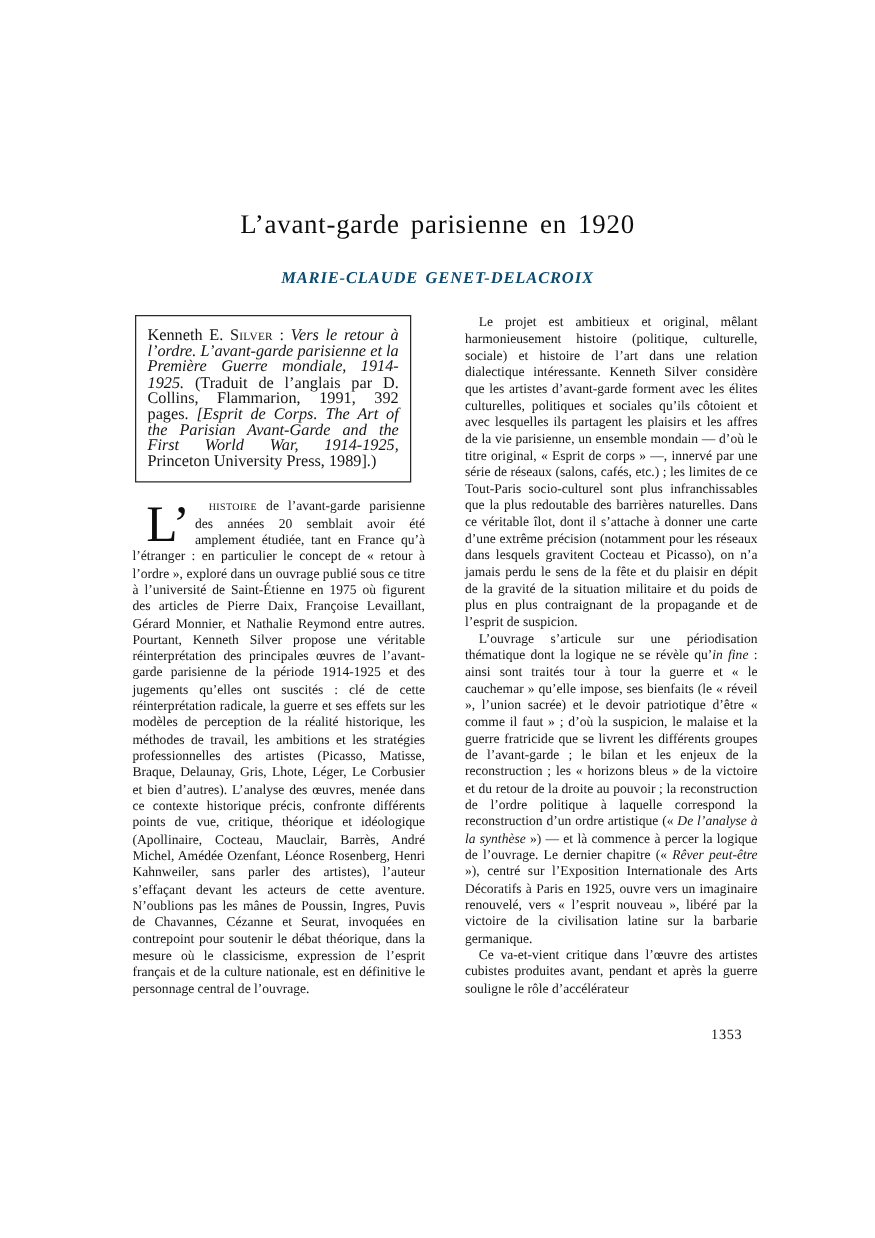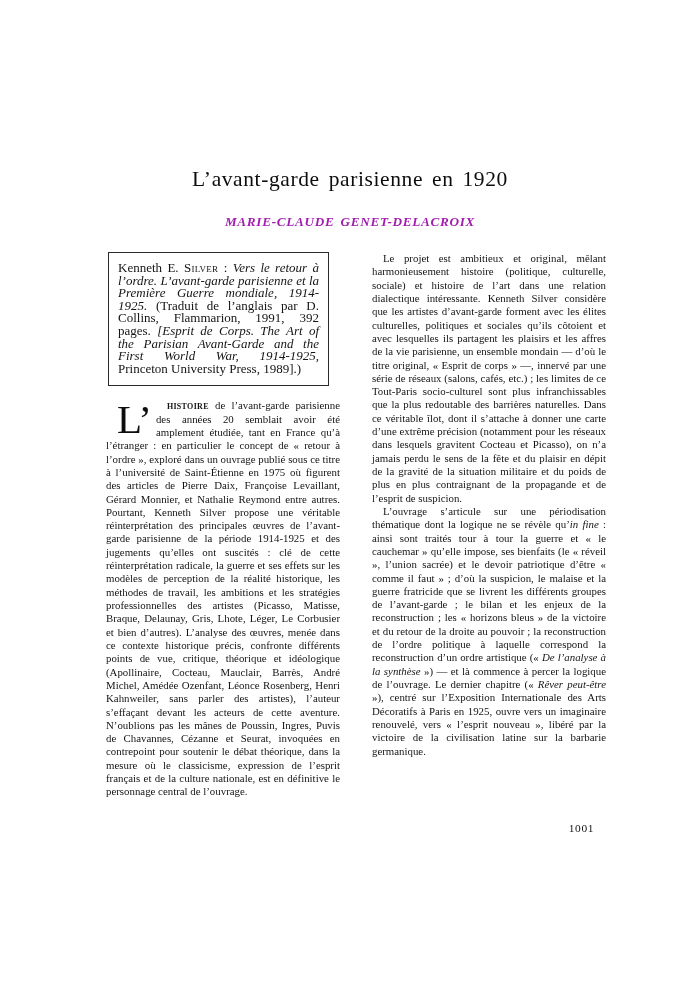--- a/index.html
+++ b/index.html
@@ -42,21 +42,21 @@
     position: absolute;
     left: 80px;
     top: 214px;
     width: 540px;
     text-align: center;
     font-size: 13.2px;
     font-style: italic;
     font-weight: bold;
     letter-spacing: 0.7px;
     word-spacing: 2px;
-    color: #a21caf;
+    color: #0c4a6e;
   }
 
   
   .col {
     position: absolute;
     top: 252px;
     width: 234px;
     font-size: 10.85px;
     line-height: 13.32px;
     text-align: justify;
@@ -100,21 +100,20 @@
     font-size: 41px;
     line-height: 33px;
     padding: 3px 3px 0 0;
     margin: 1px 1px 0 0;
     font-family: "Liberation Serif", "DejaVu Serif", serif;
     color: #0d0d0d;
   }
   .dropcap-para .lead {
     font-variant: small-caps;
     letter-spacing: 0.3px;
-    font-weight: bold;
   }
 
   
   .page-number {
     position: absolute;
     left: 360px;
     top: 822px;
     width: 234px;
     text-align: right;
     font-size: 11.4px;
@@ -140,18 +139,19 @@
     <p class="dropcap-para"><span class="dropcap">L’</span><span class="lead">histoire</span><span> de l’avant-garde parisienne des années 20 semblait avoir été amplement étudiée, tant en France qu’à l’étranger : en particulier le concept de « retour à l’ordre », exploré dans un ouvrage publié sous ce titre à l’université de Saint-Étienne en 1975 où figurent des articles de Pierre Daix, Françoise Levaillant, Gérard Monnier, et Nathalie Reymond entre autres. Pourtant, Kenneth Silver propose une véritable réinterprétation des principales œuvres de l’avant-garde parisienne de la période 1914-1925 et des jugements qu’elles ont suscités : clé de cette réinterprétation radicale, la guerre et ses effets sur les modèles de perception de la réalité historique, les méthodes de travail, les ambitions et les stratégies professionnelles des artistes (Picasso, Matisse, Braque, Delaunay, Gris, Lhote, Léger, Le Corbusier et bien d’autres). L’analyse des œuvres, menée dans ce contexte historique précis, confronte différents points de vue, critique, théorique et idéologique (Apollinaire, Cocteau, Mauclair, Barrès, André Michel, Amédée Ozenfant, Léonce Rosenberg, Henri Kahnweiler, sans parler des artistes), l’auteur s’effaçant devant les acteurs de cette aventure. N’oublions pas les mânes de Poussin, Ingres, Puvis de Chavannes, Cézanne et Seurat, invoquées en contrepoint pour soutenir le débat théorique, dans la mesure où le classicisme, expression de l’esprit français et de la culture nationale, est en définitive le personnage central de l’ouvrage.</span></p>
 
   </div>
 
   <div class="col col-right">
 
     <p>Le projet est ambitieux et original, mêlant harmonieusement histoire (politique, culturelle, sociale) et histoire de l’art dans une relation dialectique intéressante. Kenneth Silver considère que les artistes d’avant-garde forment avec les élites culturelles, politiques et sociales qu’ils côtoient et avec lesquelles ils partagent les plaisirs et les affres de la vie parisienne, un ensemble mondain — d’où le titre original, « Esprit de corps » —, innervé par une série de réseaux (salons, cafés, etc.) ; les limites de ce Tout-Paris socio-culturel sont plus infranchissables que la plus redoutable des barrières naturelles. Dans ce véritable îlot, dont il s’attache à donner une carte d’une extrême précision (notamment pour les réseaux dans lesquels gravitent Cocteau et Picasso), on n’a jamais perdu le sens de la fête et du plaisir en dépit de la gravité de la situation militaire et du poids de plus en plus contraignant de la propagande et de l’esprit de suspicion.</p>
 
     <p><span>L’ouvrage s’articule sur une périodisation thématique dont la logique ne se révèle qu’</span><i>in fine</i><span> : ainsi sont traités tour à tour la guerre et « le cauchemar » qu’elle impose, ses bienfaits (le « réveil », l’union sacrée) et le devoir patriotique d’être « comme il faut » ; d’où la suspicion, le malaise et la guerre fratricide que se livrent les différents groupes de l’avant-garde ; le bilan et les enjeux de la reconstruction ; les « horizons bleus » de la victoire et du retour de la droite au pouvoir ; la reconstruction de l’ordre politique à laquelle correspond la reconstruction d’un ordre artistique (« </span><i>De l’analyse à la synthèse</i><span> ») — et là commence à percer la logique de l’ouvrage. Le dernier chapitre (« </span><i>Rêver peut-être</i><span> »), centré sur l’Exposition Internationale des Arts Décoratifs à Paris en 1925, ouvre vers un imaginaire renouvelé, vers « l’esprit nouveau », libéré par la victoire de la civilisation latine sur la barbarie germanique.</span></p>
 
+    <p>Ce va-et-vient critique dans l’œuvre des artistes cubistes produites avant, pendant et après la guerre souligne le rôle d’accélérateur</p>
 
   </div>
 
-  <div class="page-number">1001</div>
+  <div class="page-number">1353</div>
 
 </div>
 
 </body></html>

